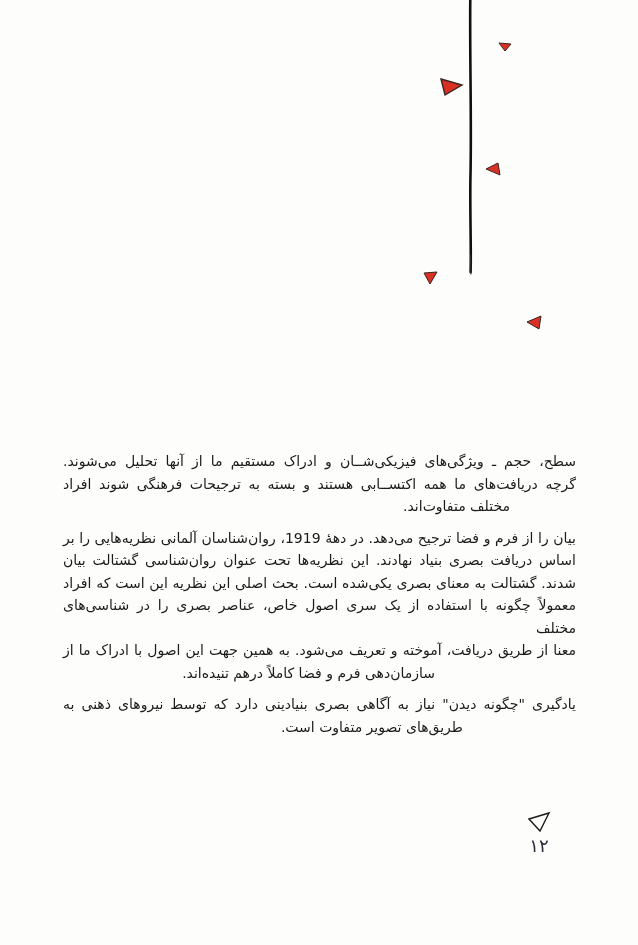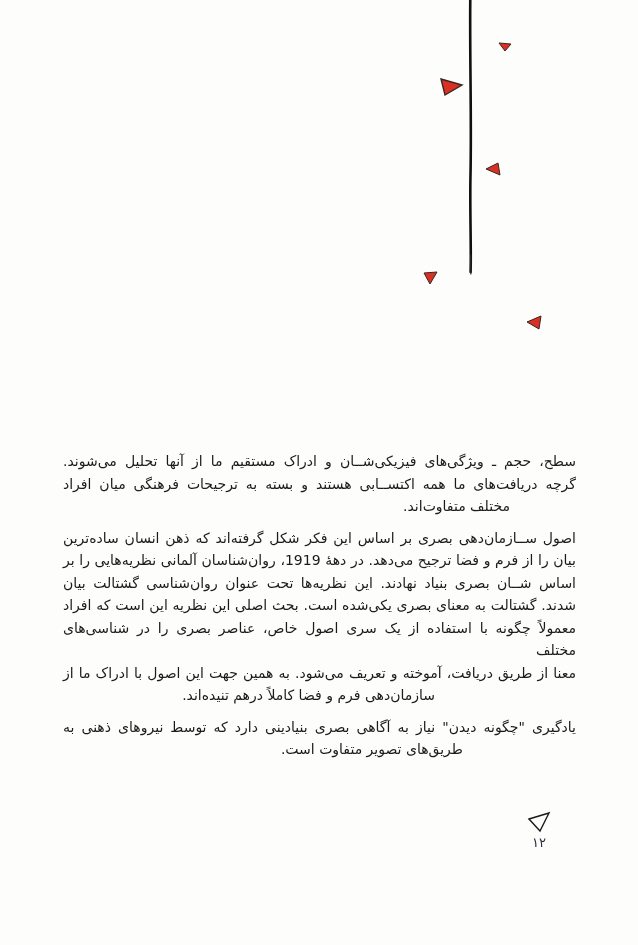--- a/index.html
+++ b/index.html
@@ -52,21 +52,21 @@
   .line.last-p1 { margin-right: 66px; }
   .line.last-p2 { margin-right: 141px; }
   .line.last-p3 { margin-right: 113px; }
   .folio-number {
     position: absolute;
     left: 520px;
     top: 835px;
     width: 38px;
     text-align: center;
     direction: rtl;
-    font-size: 13px;
+    font-size: 18px;
     color: #2c2c3a;
     font-family: "DejaVu Sans", sans-serif;
   }
 </style>
 </head>
 <body>
 
 <div class="page">
 
   <svg class="decor-layer" viewBox="0 0 638 945" width="638" height="945" xmlns="http://www.w3.org/2000/svg">
@@ -79,27 +79,26 @@
     <polygon points="486,169 498,163 500,175" stroke="#3a2620" stroke-width="1" fill="#d93025"></polygon>
     <polygon points="424,273 437,272 430,284" stroke="#3a2620" stroke-width="1" fill="#d93025"></polygon>
     <polygon points="527,322 541,316 539,329" stroke="#3a2620" stroke-width="1" fill="#d93025"></polygon>
 
     <polygon points="529,819 549,813 540,831" fill="none" stroke-width="1.4" stroke-linejoin="miter" stroke="#1b1b1b"></polygon>
   </svg>
 
   <div class="text-block">
     <div class="para">
       <div class="line">سطح، حجم ـ ویژگی‌های فیزیکی‌شــان و ادراک مستقیم ما از آنها تحلیل می‌شوند.</div>
-      <div class="line">گرچه دریافت‌های ما همه اکتســابی هستند و بسته به ترجیحات فرهنگی میان افراد</div>
+      <div class="line">گرچه دریافت‌های ما همه اکتســابی هستند و بسته به ترجیحات فرهنگی شوند افراد</div>
       <div class="line last last-p1">مختلف متفاوت‌اند.</div>
     </div>
     <div class="para">
-      <div class="line">اصول ســازمان‌دهی بصری بر اساس این فکر شکل گرفته‌اند که ذهن انسان ساده‌ترین</div>
       <div class="line">بیان را از فرم و فضا ترجیح می‌دهد. در دهۀ 1919، روان‌شناسان آلمانی نظریه‌هایی را بر</div>
-      <div class="line">اساس شــان بصری بنیاد نهادند. این نظریه‌ها تحت عنوان روان‌شناسی گشتالت بیان</div>
+      <div class="line">اساس دریافت بصری بنیاد نهادند. این نظریه‌ها تحت عنوان روان‌شناسی گشتالت بیان</div>
       <div class="line">شدند. گشتالت به معنای بصری یکی‌شده است. بحث اصلی این نظریه این است که افراد</div>
       <div class="line">معمولاً چگونه با استفاده از یک سری اصول خاص، عناصر بصری را در شناسی‌های مختلف</div>
       <div class="line">معنا از طریق دریافت، آموخته و تعریف می‌شود. به همین جهت این اصول با ادراک ما از</div>
       <div class="line last last-p2">سازمان‌دهی فرم و فضا کاملاً درهم تنیده‌اند.</div>
     </div>
     <div class="para">
       <div class="line">یادگیری "چگونه دیدن" نیاز به آگاهی بصری بنیادینی دارد که توسط نیروهای ذهنی به</div>
       <div class="line last last-p3">طریق‌های تصویر متفاوت است.</div>
     </div>
   </div>

